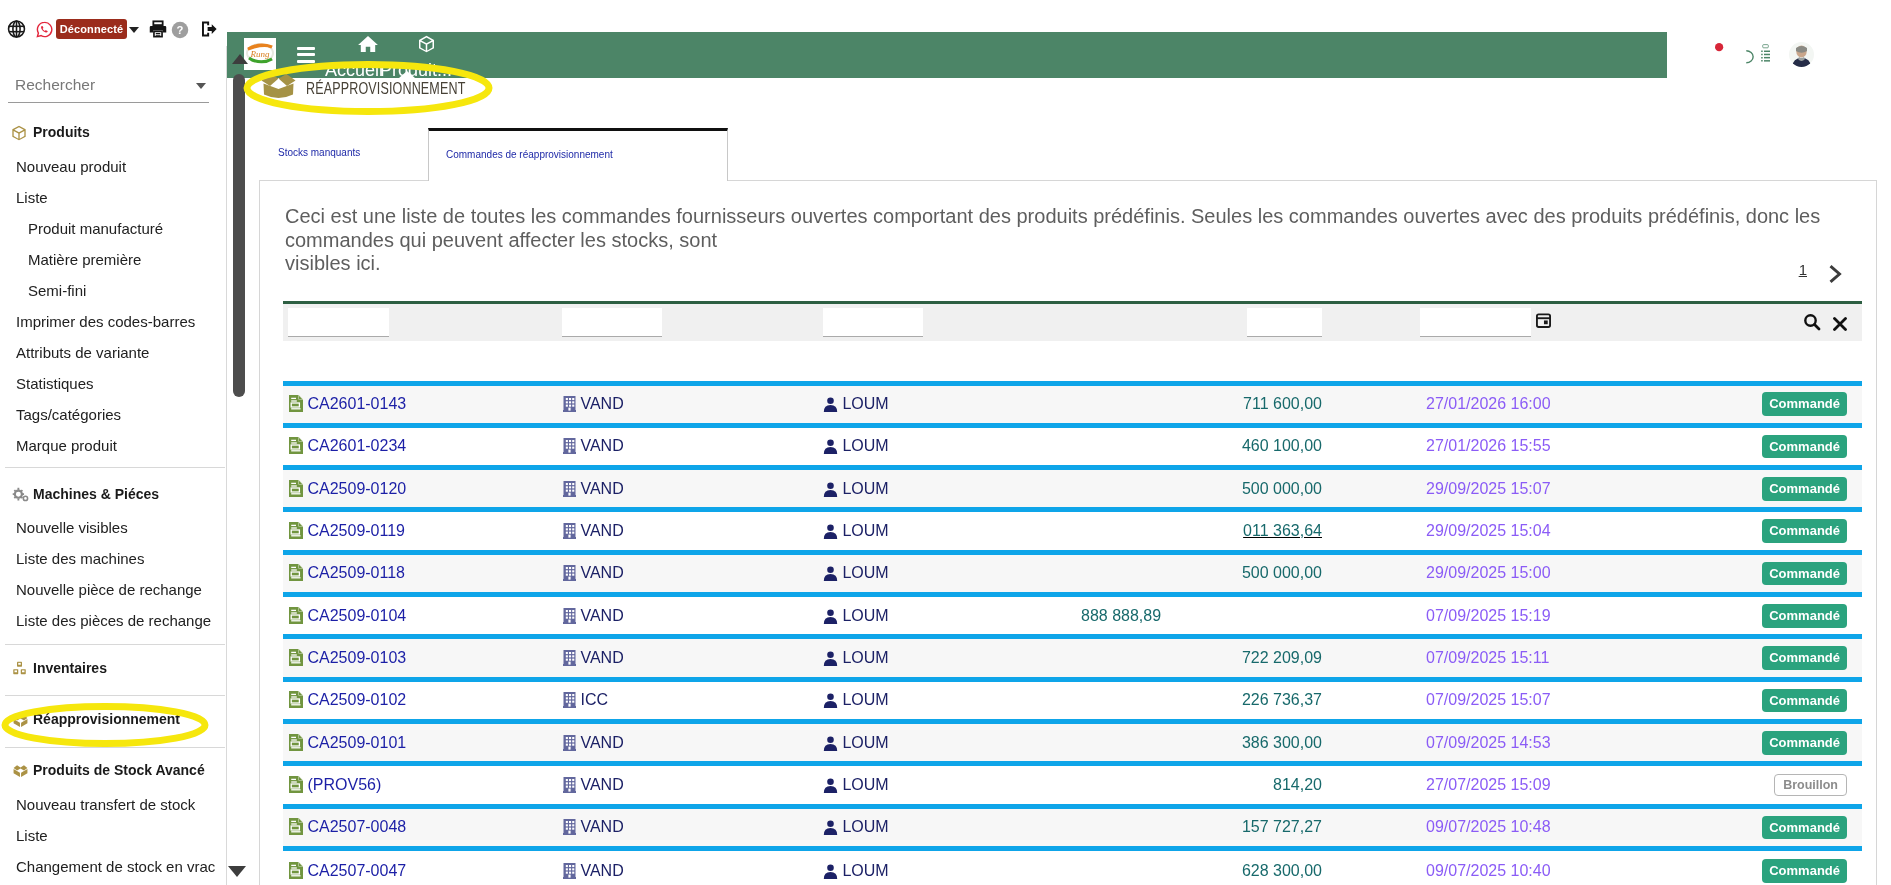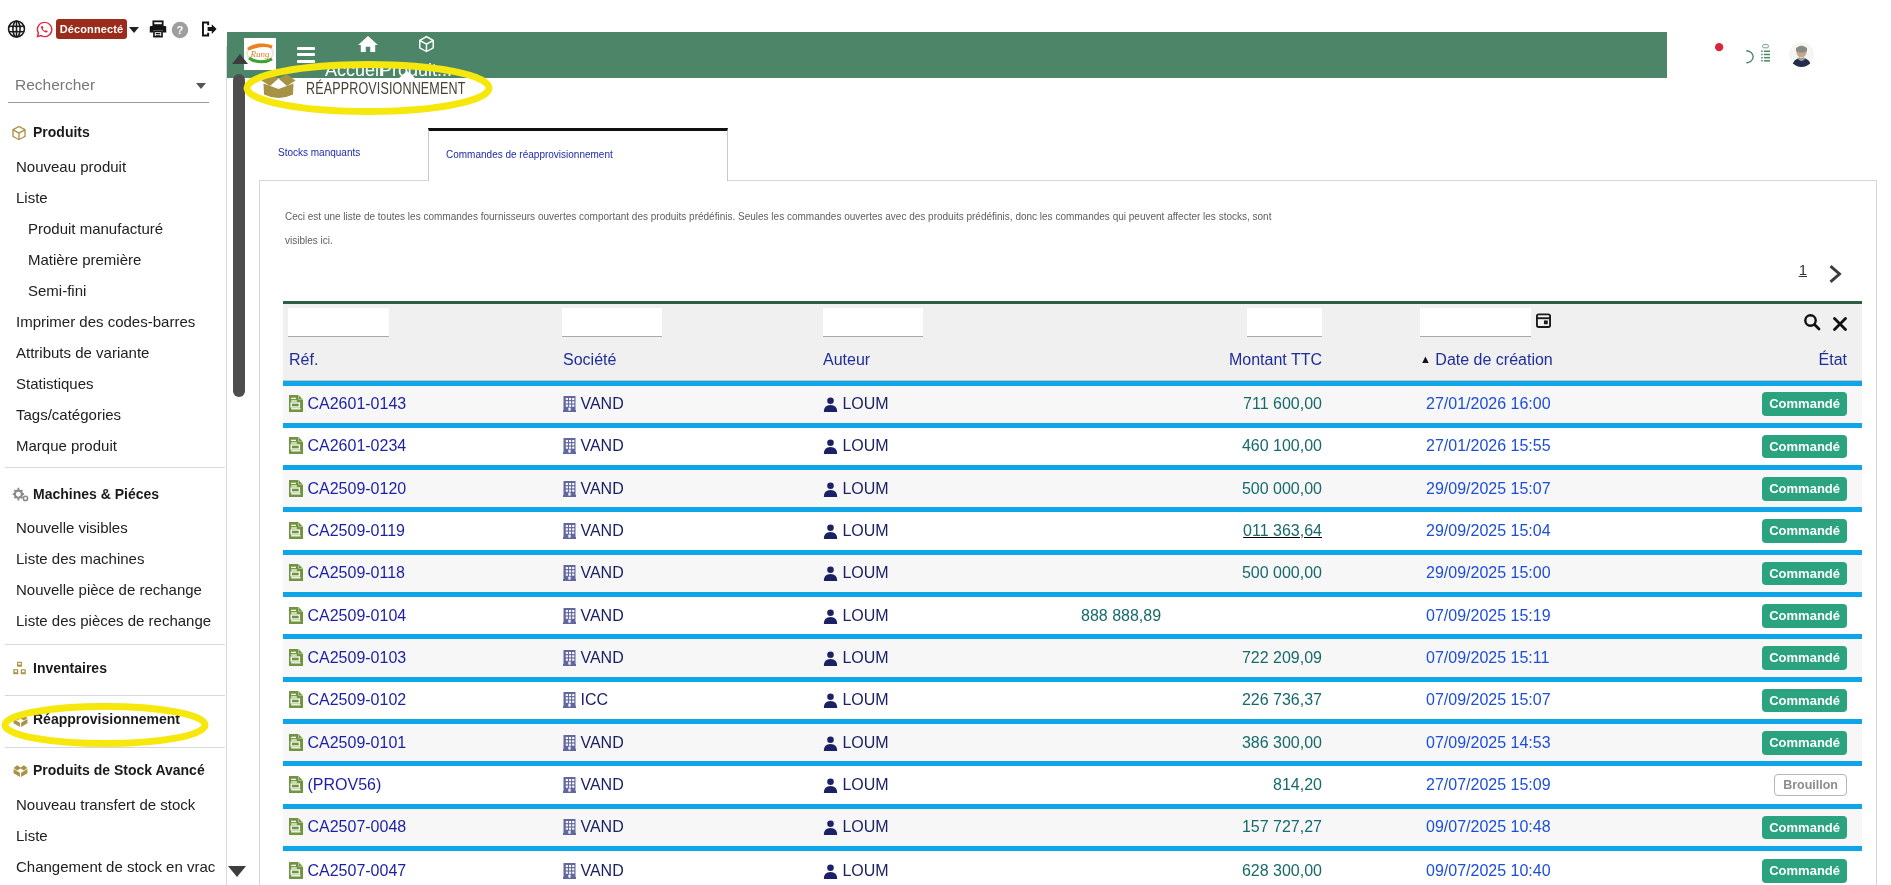--- a/index.html
+++ b/index.html
@@ -36,38 +36,38 @@
   .tri-up { position:absolute; left:232px; top:54px; width:0; height:0; border-left:8px solid transparent; border-right:8px solid transparent; border-bottom:10px solid #3d3d3d; }
   .tri-down { position:absolute; left:228px; top:866px; width:0; height:0; border-left:9px solid transparent; border-right:9px solid transparent; border-top:11px solid #3d3d3d; }
 
   
   #title-txt { position:absolute; left:306px; top:79px; font-size:17px; color:#474136; letter-spacing:0.2px; transform:scaleX(0.737); transform-origin:0 50%; }
   .tabtxt { font-size:10px; color:#1f2aa8; }
   #tab1 { position:absolute; left:278px; top:147px; }
   #tab-active { position:absolute; left:428px; top:128px; width:300px; height:53px; background:#fff; border-top:3px solid #101010; border-left:1px solid #c8c8c8; border-right:1px solid #c8c8c8; z-index:3; }
   #tab2 { position:absolute; left:17px; top:18px; }
   #panel { position:absolute; left:259px; top:180px; width:1618px; height:705px; border:1px solid #d6d6d6; border-bottom:none; background:#fff; }
-  #desc { position:absolute; left:25px; top:24px; width:1560px; font-size:10px; color:#5e5e5e; line-height:23.5px; }
+  #desc { position:absolute; left:25px; top:24px; width:1560px; font-size:20px; color:#5e5e5e; line-height:23.5px; }
   #pagin { position:absolute; right:69px; top:80px; font-size:15px; color:#333; }
   #pagin u { text-decoration:underline; }
 
   
   #tbl { position:absolute; left:23px; top:120px; width:1579px; border-collapse:collapse; table-layout:fixed; }
   #tbl td, #tbl th { font-weight:normal; overflow:hidden; white-space:nowrap; }
   #tbl tr.filter td { background:#f0f0f0; height:37px; vertical-align:middle; }
   #tbl tr.heads td { background:#f0f0f0; height:40px; vertical-align:middle; font-size:16px; color:#1f2d9b; }
   #tbl tr.heads { border-bottom:1px solid #c4c4c4; }
   #tbl tr.r { border-top:5px solid #0ea5e9; }
   #tbl tr.r td { height:42.33px; vertical-align:middle; font-size:16px; }
   #tbl tr.odd td { background:#f7f7f7; }
   .finput { display:inline-block; background:#fff; border:none; border-bottom:1px solid #aaa; height:29px; vertical-align:middle; }
   .cref { color:#1b1fa6; }
   .csoc { color:#1c2166; }
   .camt { color:#17696b; }
-  .cdate { color:#1d4ed8; }
+  .cdate { color:#8b5cf6; }
   .badge { display:inline-block; background:#2ba37e; color:#fff; font-size:13px; font-weight:bold; border-radius:4px; height:23.5px; line-height:23.5px; padding:0 7px; }
   .badge2 { display:inline-block; background:#fff; color:#8c8c8c; font-size:12.5px; font-weight:bold; border-radius:4px; height:22px; line-height:20px; padding:0 8px; border:1px solid #b5b5b5; }
   .ic { display:inline-block; vertical-align:-3px; }
 
   
   .hl { position:absolute; pointer-events:none; }
 </style>
 </head>
 <body>
 
@@ -302,28 +302,20 @@
       <td style="text-align:right; padding-right:15px;">
         <svg class="ic" width="18" height="18" viewBox="0 0 18 18">
               <circle cx="7.5" cy="7.5" r="5.2" fill="none" stroke="#101010" stroke-width="2.4"></circle>
               <line x1="11.5" y1="11.5" x2="16" y2="16" stroke="#101010" stroke-width="2.8" stroke-linecap="round"></line>
             </svg>
         <svg class="ic" style="margin-left:8px;" width="14" height="14" viewBox="0 0 14 14">
               <path d="M1.5 1.5 L12.5 12.5 M12.5 1.5 L1.5 12.5" stroke="#101010" stroke-width="2.8" stroke-linecap="round"></path>
             </svg>
       </td>
     </tr>
-    <tr class="heads">
-      <td style="padding-left:6px;">Réf.</td>
-      <td style="padding-left:6px;">Société</td>
-      <td style="padding-left:6px;">Auteur</td>
-      <td style="text-align:right; padding-right:98px;">Montant TTC</td>
-      <td><span style="color:#111; font-size:11px; vertical-align:2px;">▲</span> Date de création</td>
-      <td style="text-align:right; padding-right:15px;">État</td>
-    </tr>
   </tbody>
     </table>
   <table id="tbl" style="top:199.5px;">
       <colgroup>
         <col style="width:274px">
         <col style="width:260px">
         <col style="width:264px">
         <col style="width:339px">
         <col style="width:155px">
         <col style="width:287px">

